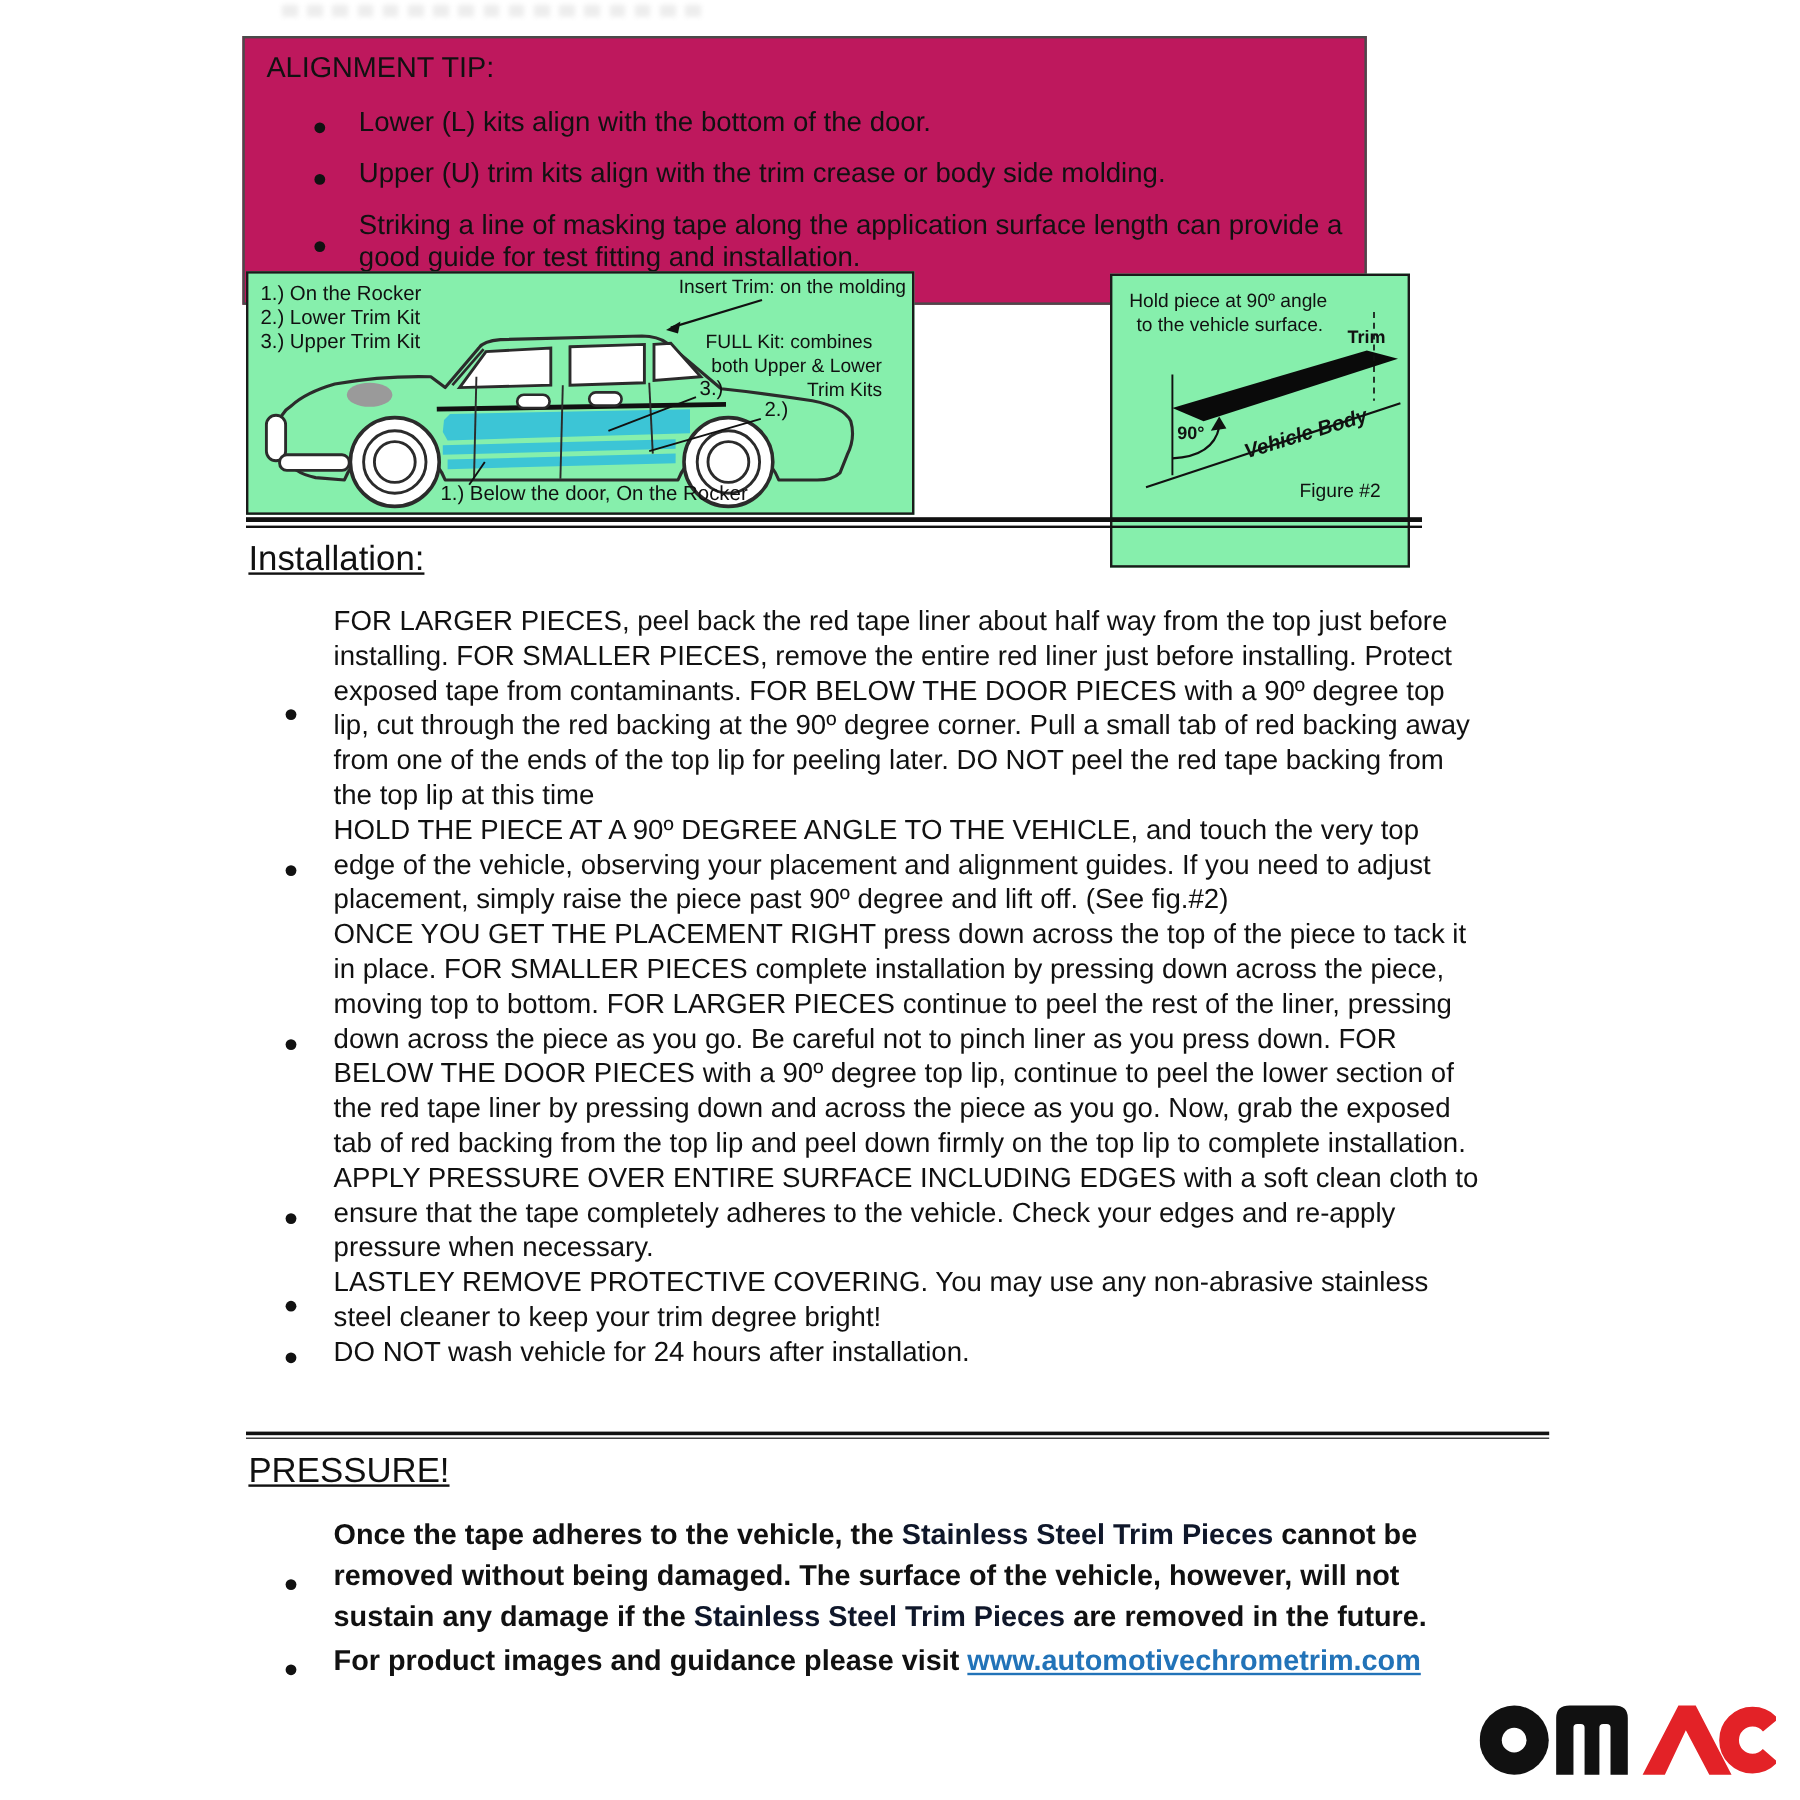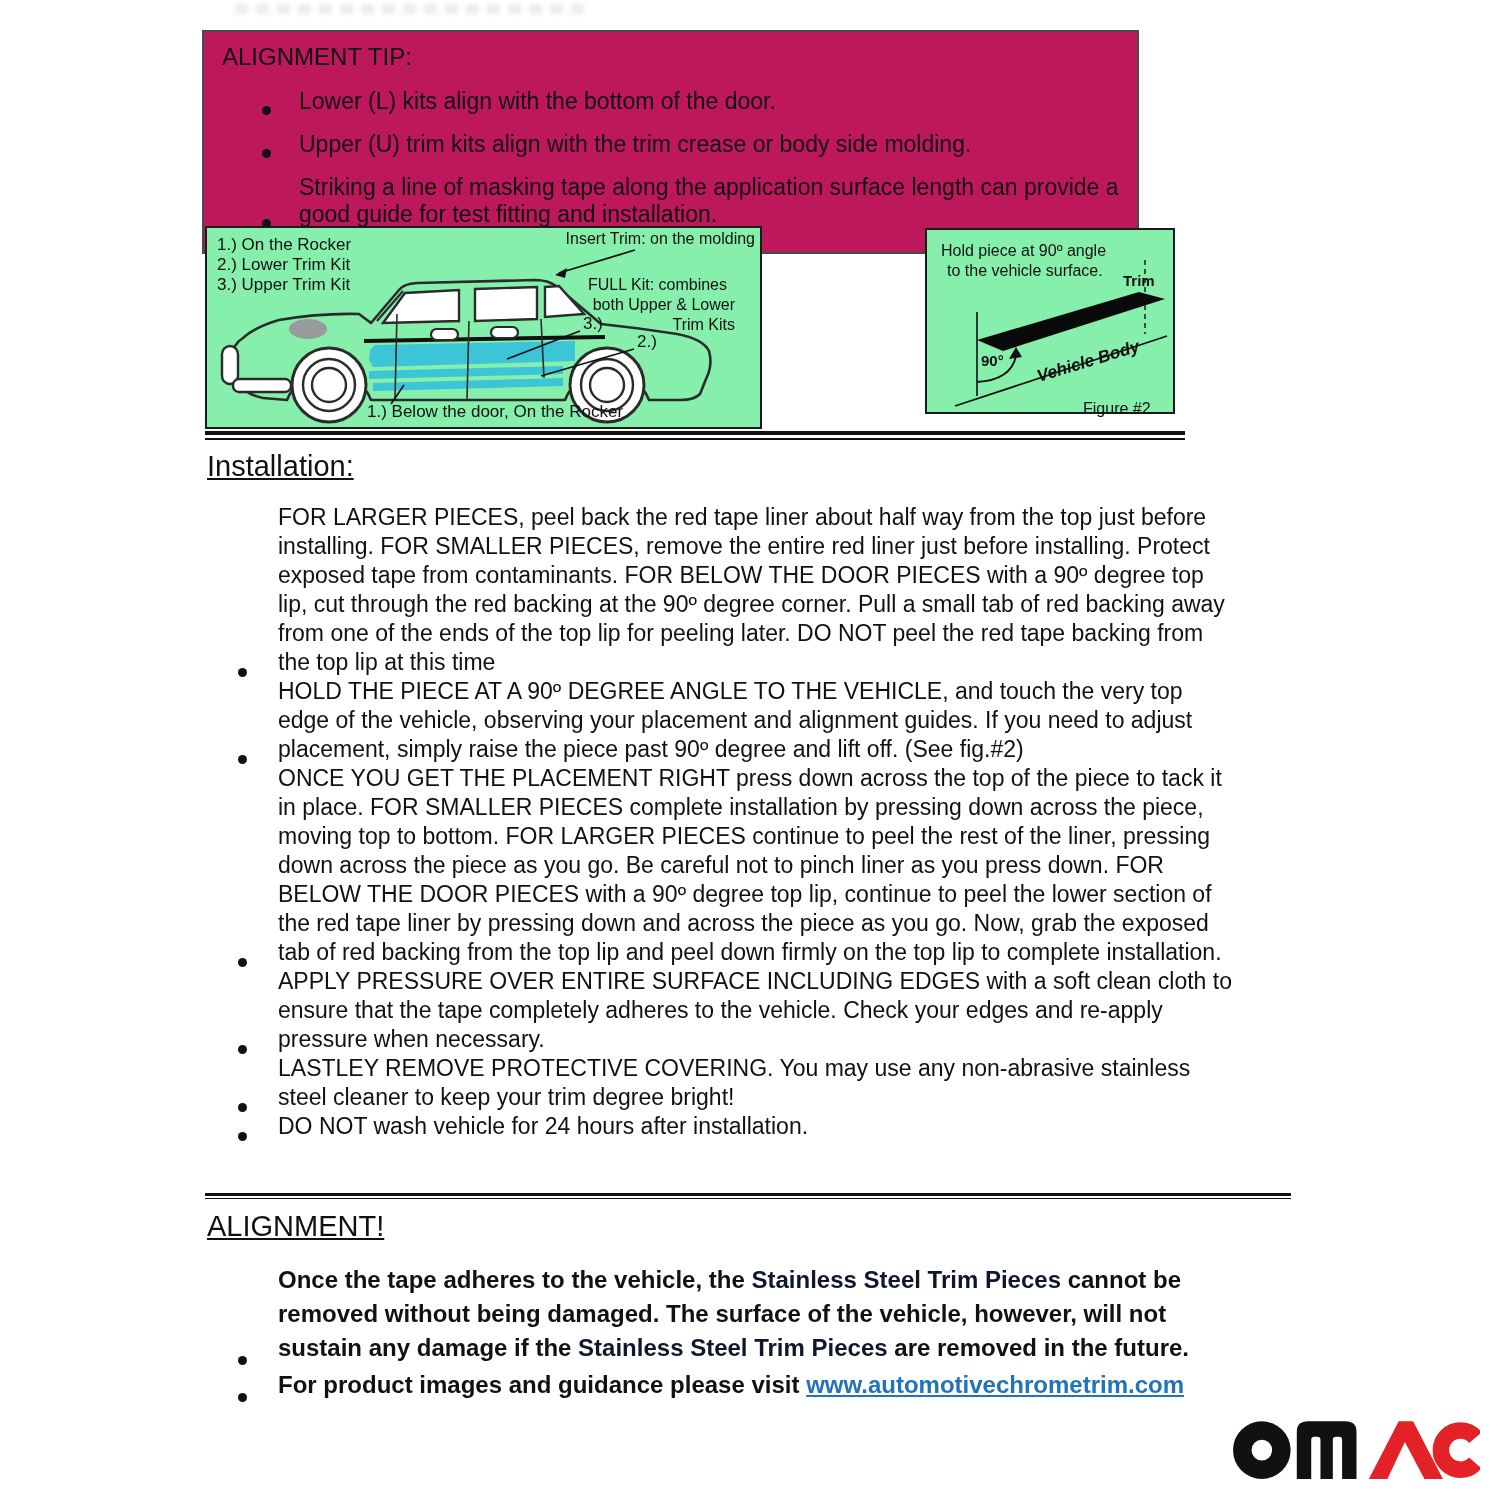--- a/index.html
+++ b/index.html
@@ -13,31 +13,31 @@
   
   .artifact{left:235px;top:4px;width:350px;height:10px;opacity:.13;
     background:repeating-linear-gradient(90deg,#777 0 13px,transparent 13px 21px);
     filter:blur(2px)}
 
   
   .tip-box{left:202px;top:30px;width:937px;box-sizing:border-box;
     background:#be185d;border:2px solid #4a4a4a;padding:10px 12px 8px 18px}
   .tip-title{font-size:24px;line-height:30px}
   ul.blist{list-style:none;margin:0;padding:0}
-  .brow{display:flex;align-items:flex-end}
+  .brow{display:flex;align-items:center}
   .dot{flex:0 0 auto;width:9px;height:9px;border-radius:50%;background:#111}
   .tip-box ul.blist{margin-top:16px}
   .tip-box .brow{margin-bottom:16px}
   .tip-box .dot{margin:9px 28px 0 40px}
   .tip-box .btxt{font-size:23px;line-height:27px}
 
   
   .diag-box{box-sizing:border-box;border:2.5px solid #1a1a1a;background:#86efac}
   #car-box{left:205px;top:226px;width:557px;height:203px}
-  #fig-box{left:925px;top:228px;width:250px;height:186px}
+  #fig-box{left:925px;top:228px;width:250px;height:245px}
   svg text{font-family:"Liberation Sans","DejaVu Sans",sans-serif;fill:#111}
 
   .rule-heavy{left:205px;top:431px;width:980px;height:3px;
     border-top:4px solid #111;border-bottom:2px solid #111}
 
   
   #installation{left:205px;top:450px;width:1033px}
   .sec-head{font-size:29px;font-weight:400;
     text-decoration:underline;margin:0 0 20px 2px}
   #installation .brow{margin-bottom:0}
@@ -192,21 +192,21 @@
     <li class="brow">
       <span class="dot"></span>
       <span class="btxt">DO NOT wash vehicle for 24 hours after installation.</span>
     </li>
   </ul>
 </div>
 
 <div class="abs rule-mid"></div>
 
 <div class="abs" id="important">
-  <h2 class="sec-head">ALIGNMENT!</h2>
+  <h2 class="sec-head">PRESSURE!</h2>
   <ul class="blist">
     <li class="brow">
       <span class="dot"></span>
       <span class="btxt">
         <span>Once the tape adheres to the vehicle, the </span><span class="red">Stainless Steel Trim Pieces</span><span> cannot be removed without being damaged. The surface of the vehicle, however, will not sustain any damage if the </span><span class="red">Stainless Steel Trim Pieces</span><span> are removed in the future.</span>
       </span>
     </li>
     <li class="brow">
       <span class="dot"></span>
       <span class="btxt nowrap">

